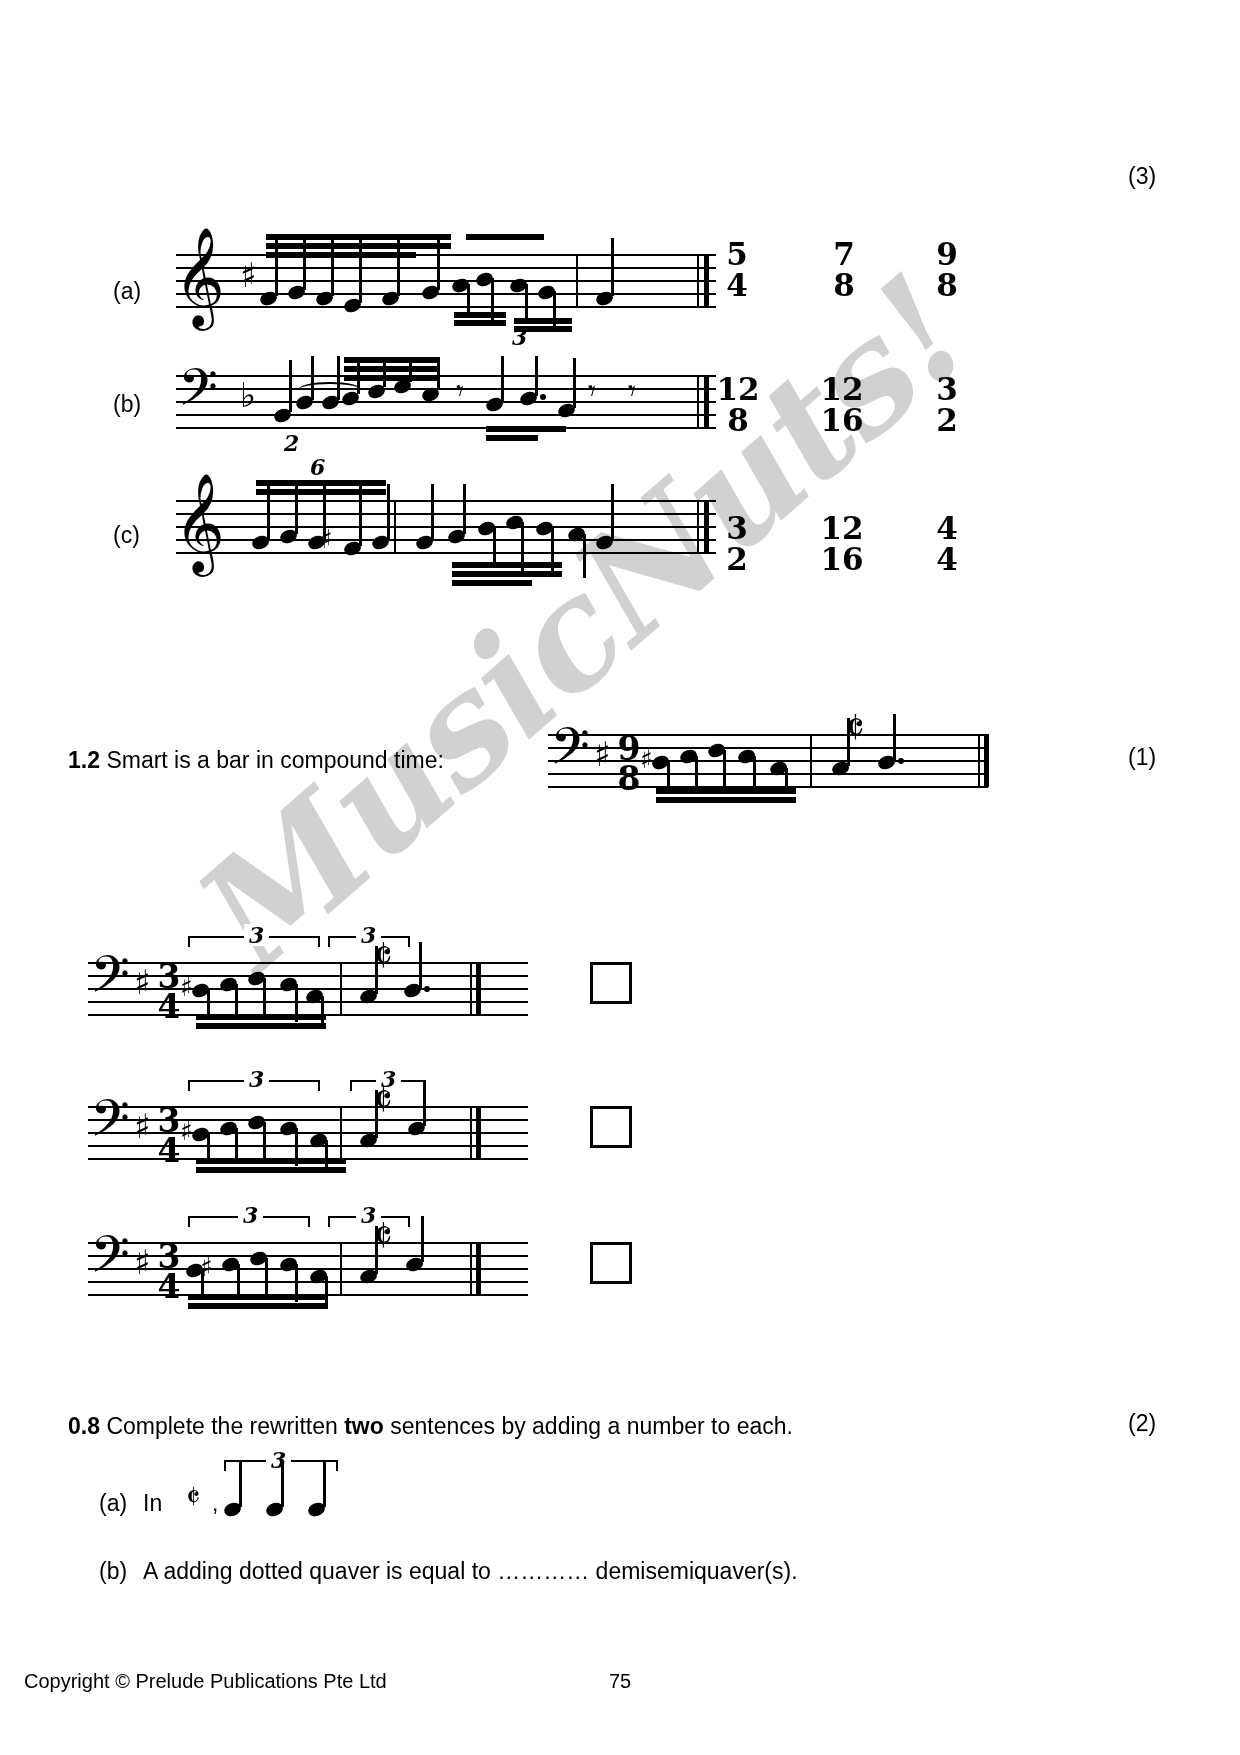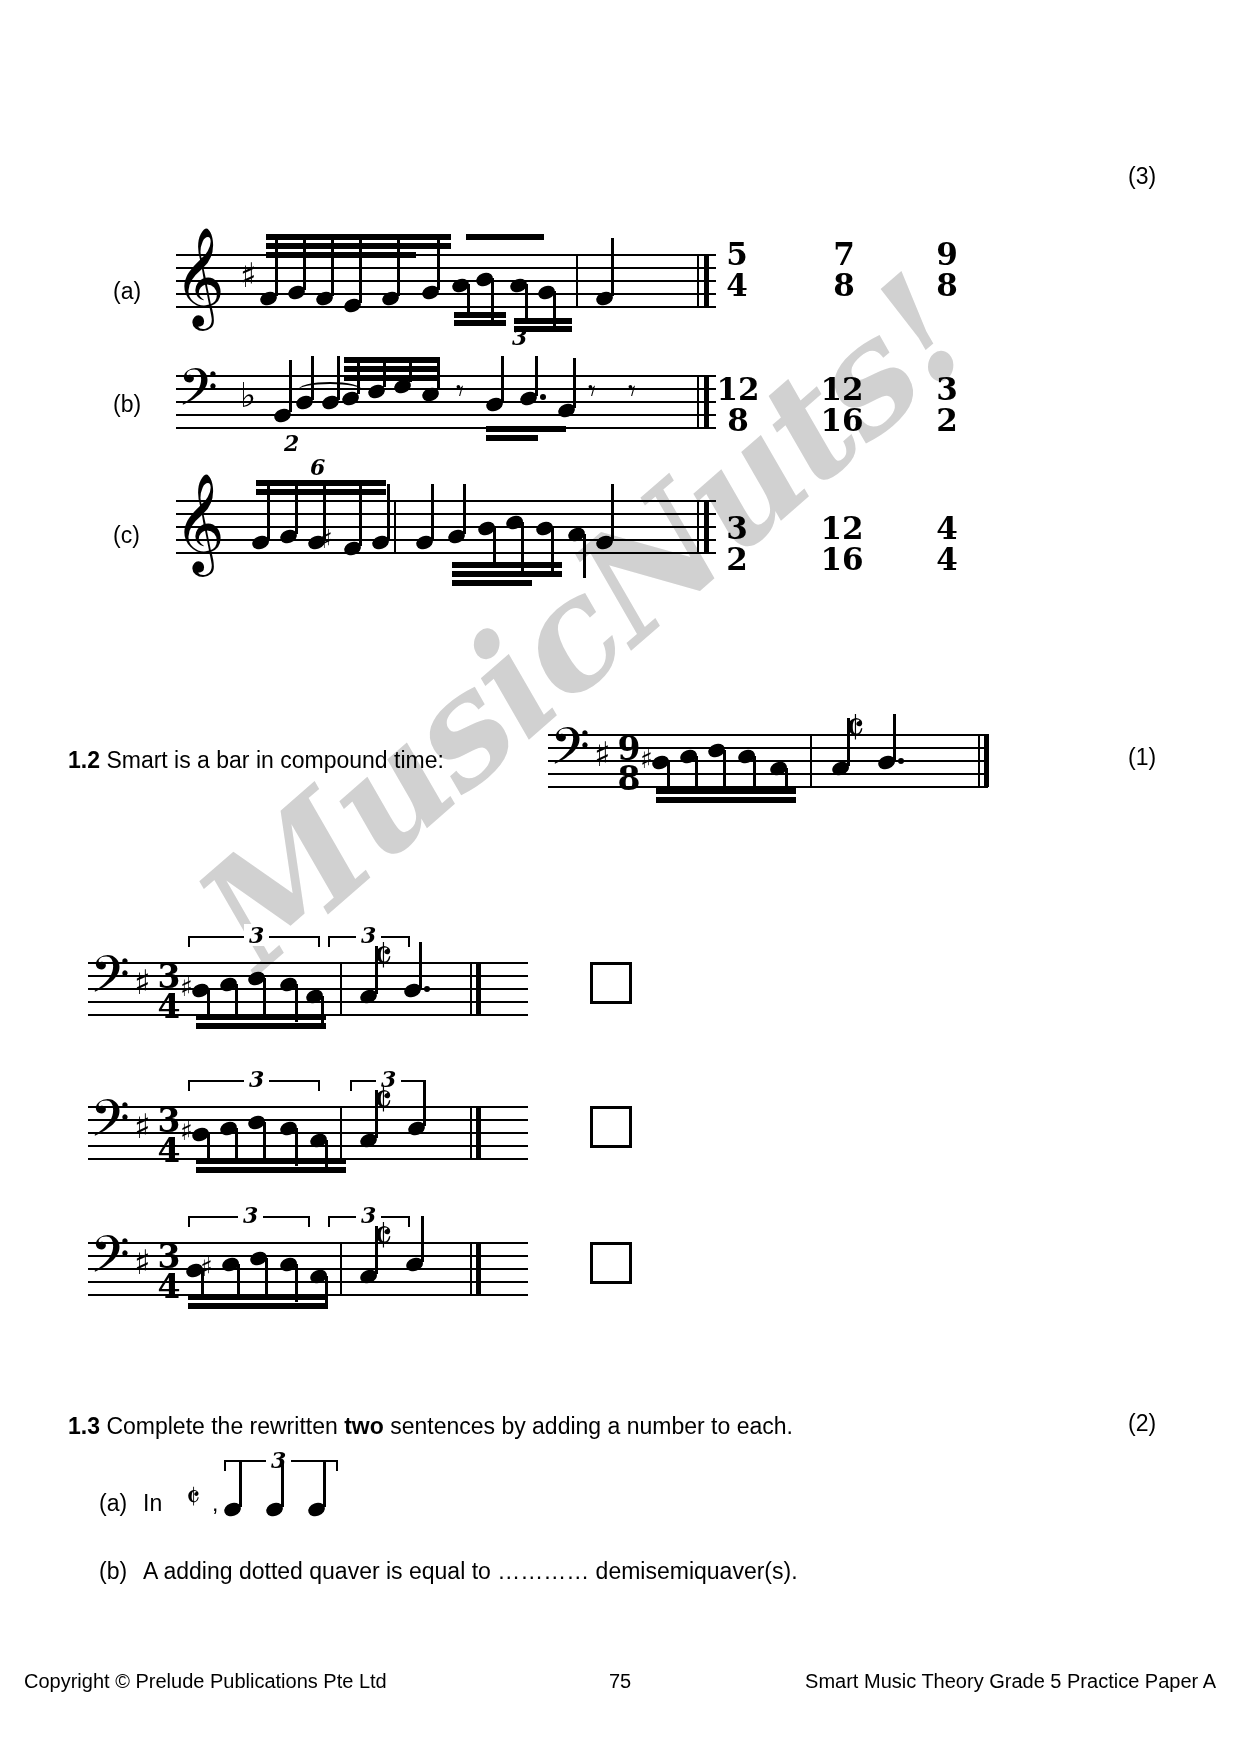--- a/index.html
+++ b/index.html
@@ -622,21 +622,21 @@
     <div class="head" style="left:272px; top:52px;"></div>
       <div class="stem" style="left:287px; top:8px; height:48px;"></div>
     <div class="flag" style="left:285px; top:-4px;">𝄵</div>
     <div class="head" style="left:318px; top:40px;"></div>
       <div class="stem" style="left:333px; top:-2px; height:46px;"></div>
   </div>
 
   <div class="tickbox" style="left:590px; top:1242px;"></div>
 
   <div class="qtext" style="left:68px; top:1410px;">
-    <b>1.3</b>
+    <b>0.8</b>
     <span>Complete the rewritten </span><b>two</b><span> sentences by adding a number to each.</span>
   </div>
   <div class="marks" style="left:1128px; top:1410px;">(2)</div>
 
   <div class="qtext" style="left:99px; top:1487px;">(a)</div>
   <div class="qtext" style="left:143px; top:1487px;">In</div>
   <div style="position:absolute; left:186px; top:1478px; font-family:'DejaVu Sans',sans-serif; font-size:32px; z-index:10;">𝄵</div>
   <div class="qtext" style="left:212px; top:1487px;">,</div>
 
   <div class="system" style="left:230px; top:1460px; width:120px; height:70px;">
@@ -650,16 +650,15 @@
       <div class="stem" style="left:93px; top:2px; height:45px;"></div>
   </div>
 
 
   <div class="qtext" style="left:99px; top:1555px;">(b)</div>
   <div class="qtext" style="left:143px; top:1555px;">A adding dotted quaver is equal to ………… demisemiquaver(s).</div>
 
   <div class="footer">
     <div>Copyright © Prelude Publications Pte Ltd</div>
     <div class="center">75</div>
-    <div>Smart Music Theory Grade 5 Practice Paper A</div>
   </div>
 
 </div>
 
 </body></html>

